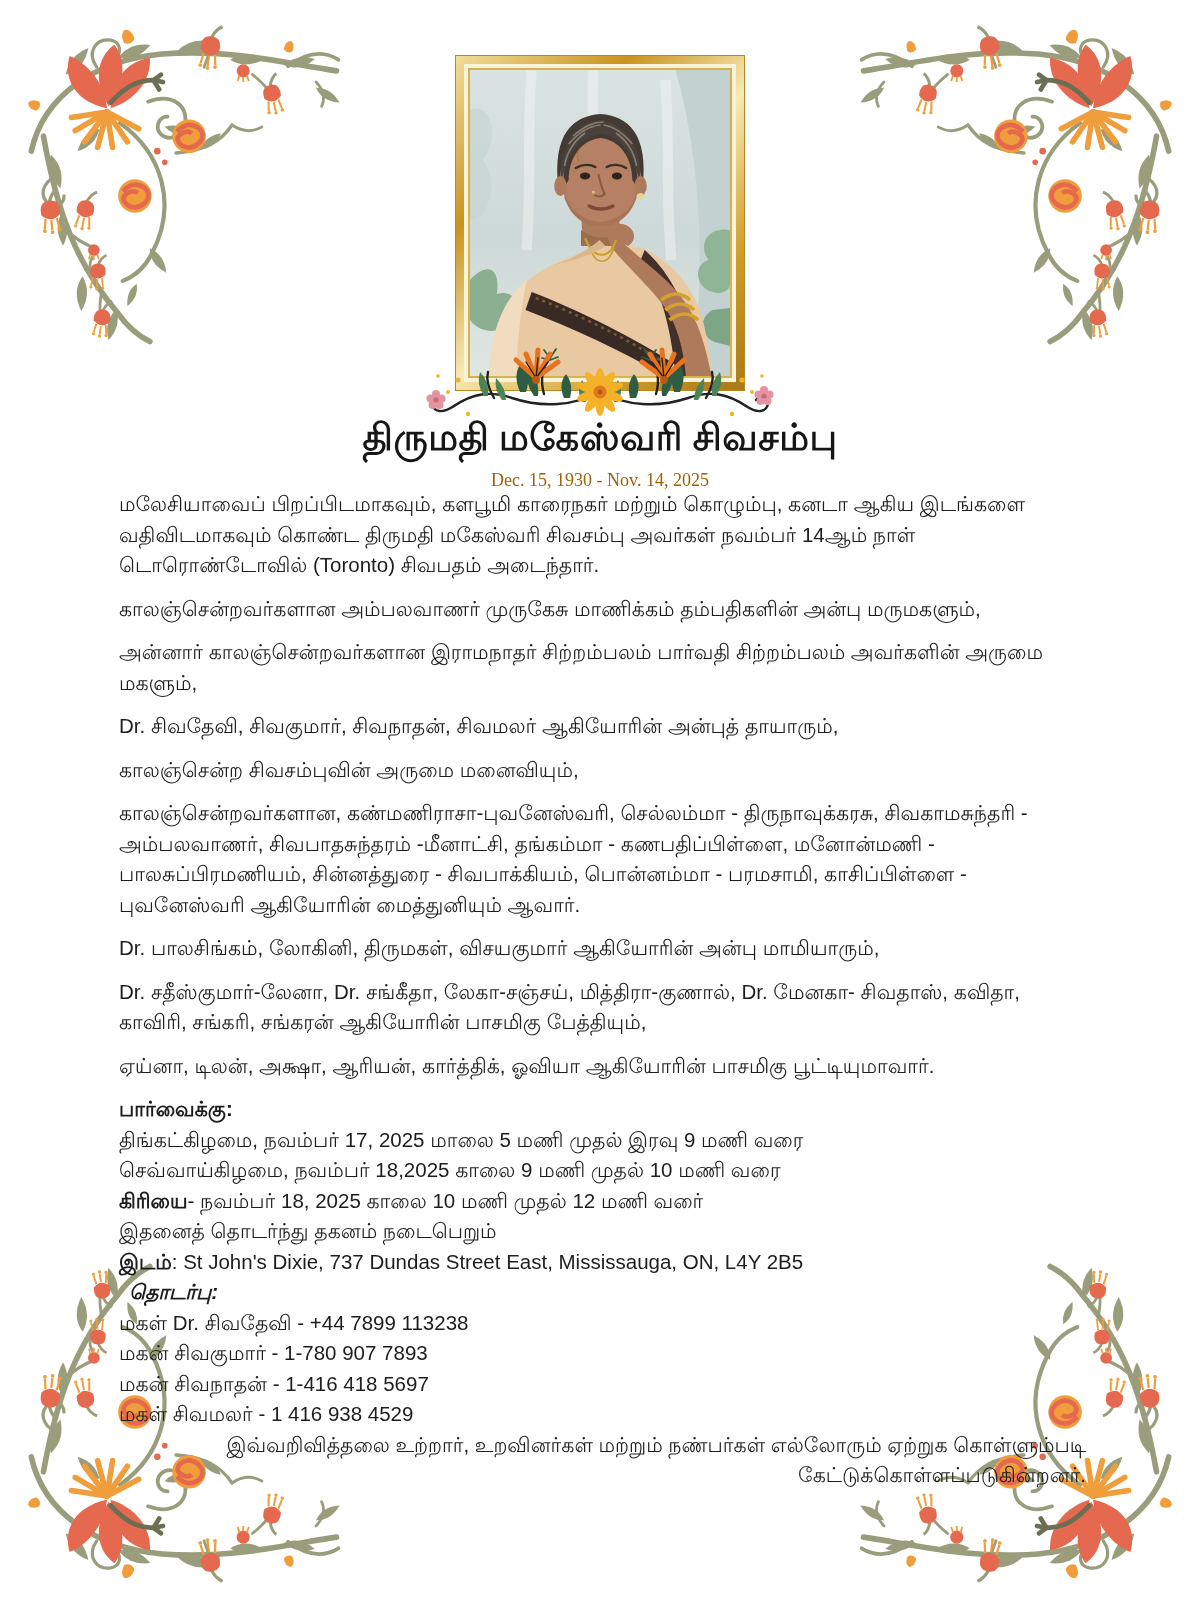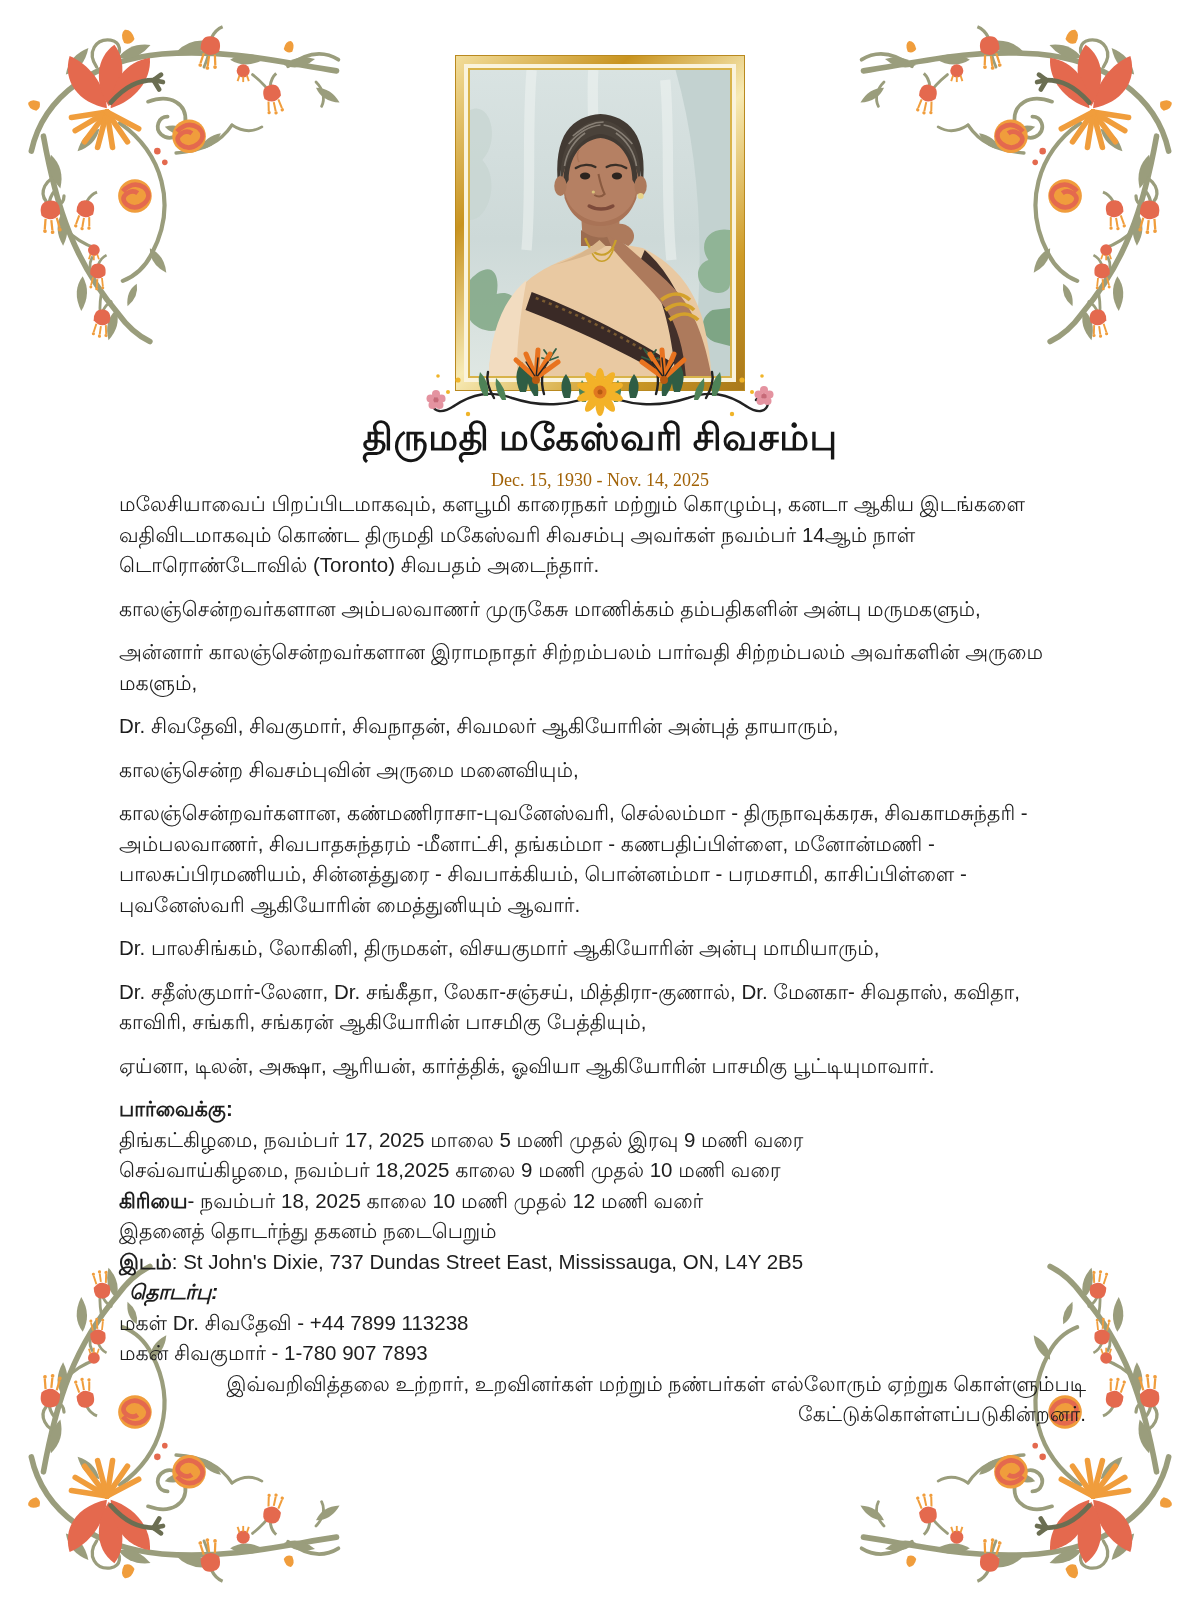--- a/index.html
+++ b/index.html
@@ -385,15 +385,17 @@
   <p class="section-heading">பார்வைக்கு:</p>
   <p class="tight">திங்கட்கிழமை, நவம்பர் 17, 2025 மாலை 5 மணி முதல் இரவு 9 மணி வரை</p>
   <p class="tight">செவ்வாய்கிழமை, நவம்பர் 18,2025 காலை 9 மணி முதல் 10 மணி வரை</p>
   <p class="tight"><b class="lead">கிரியை</b><span>- நவம்பர் 18, 2025 காலை 10 மணி முதல் 12 மணி வரை்</span></p>
   <p class="tight">இதனைத் தொடர்ந்து தகனம் நடைபெறும்</p>
   <p class="tight"><b class="lead">இடம்</b><span>: St John's Dixie, 737 Dundas Street East, Mississauga, ON, L4Y 2B5</span></p>
 
   <p class="section-heading contact-head">தொடர்பு:</p>
   <p class="tight">மகள் Dr. சிவதேவி - +44 7899 113238</p>
   <p class="tight">மகன் சிவகுமார் - 1-780 907 7893</p>
+  <p class="tight">மகன் சிவநாதன் - 1-416 418 5697</p>
+  <p class="tight">மகள் சிவமலர் - 1 416 938 4529</p>
 
   <p class="closing">இவ்வறிவித்தலை உற்றார், உறவினர்கள் மற்றும் நண்பர்கள் எல்லோரும் ஏற்றுக கொள்ளும்படி கேட்டுக்கொள்ளப்படுகின்றனர்.</p>
 </div>
 
 </body></html>

